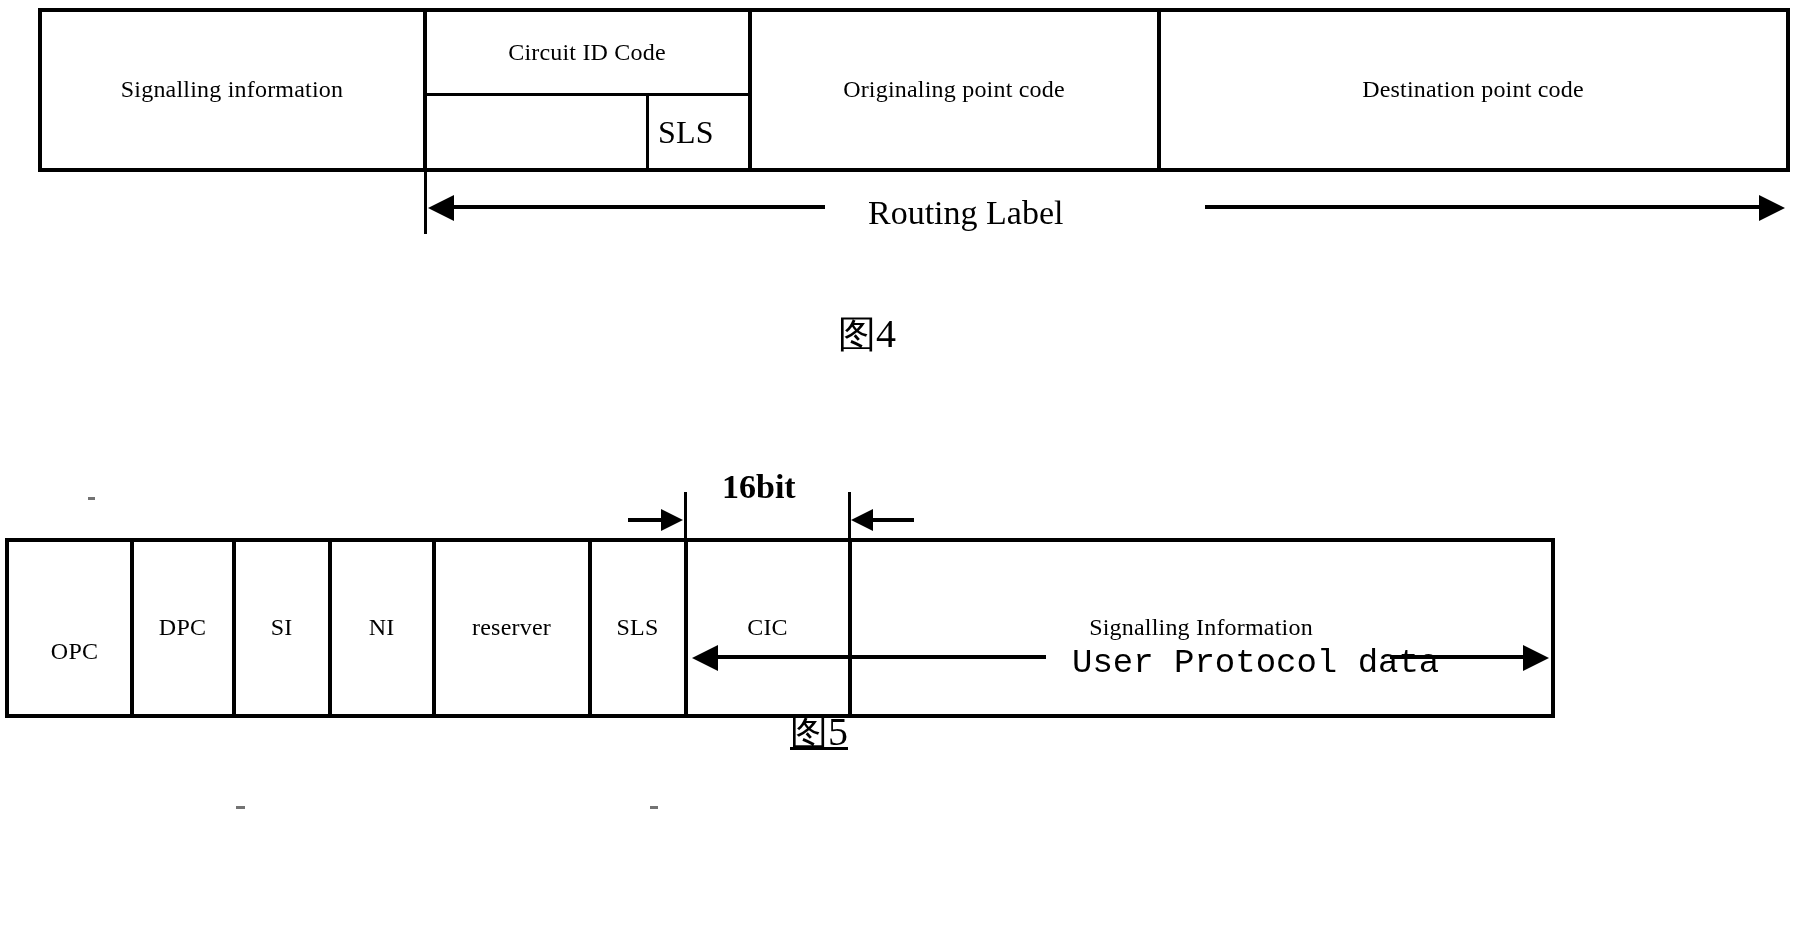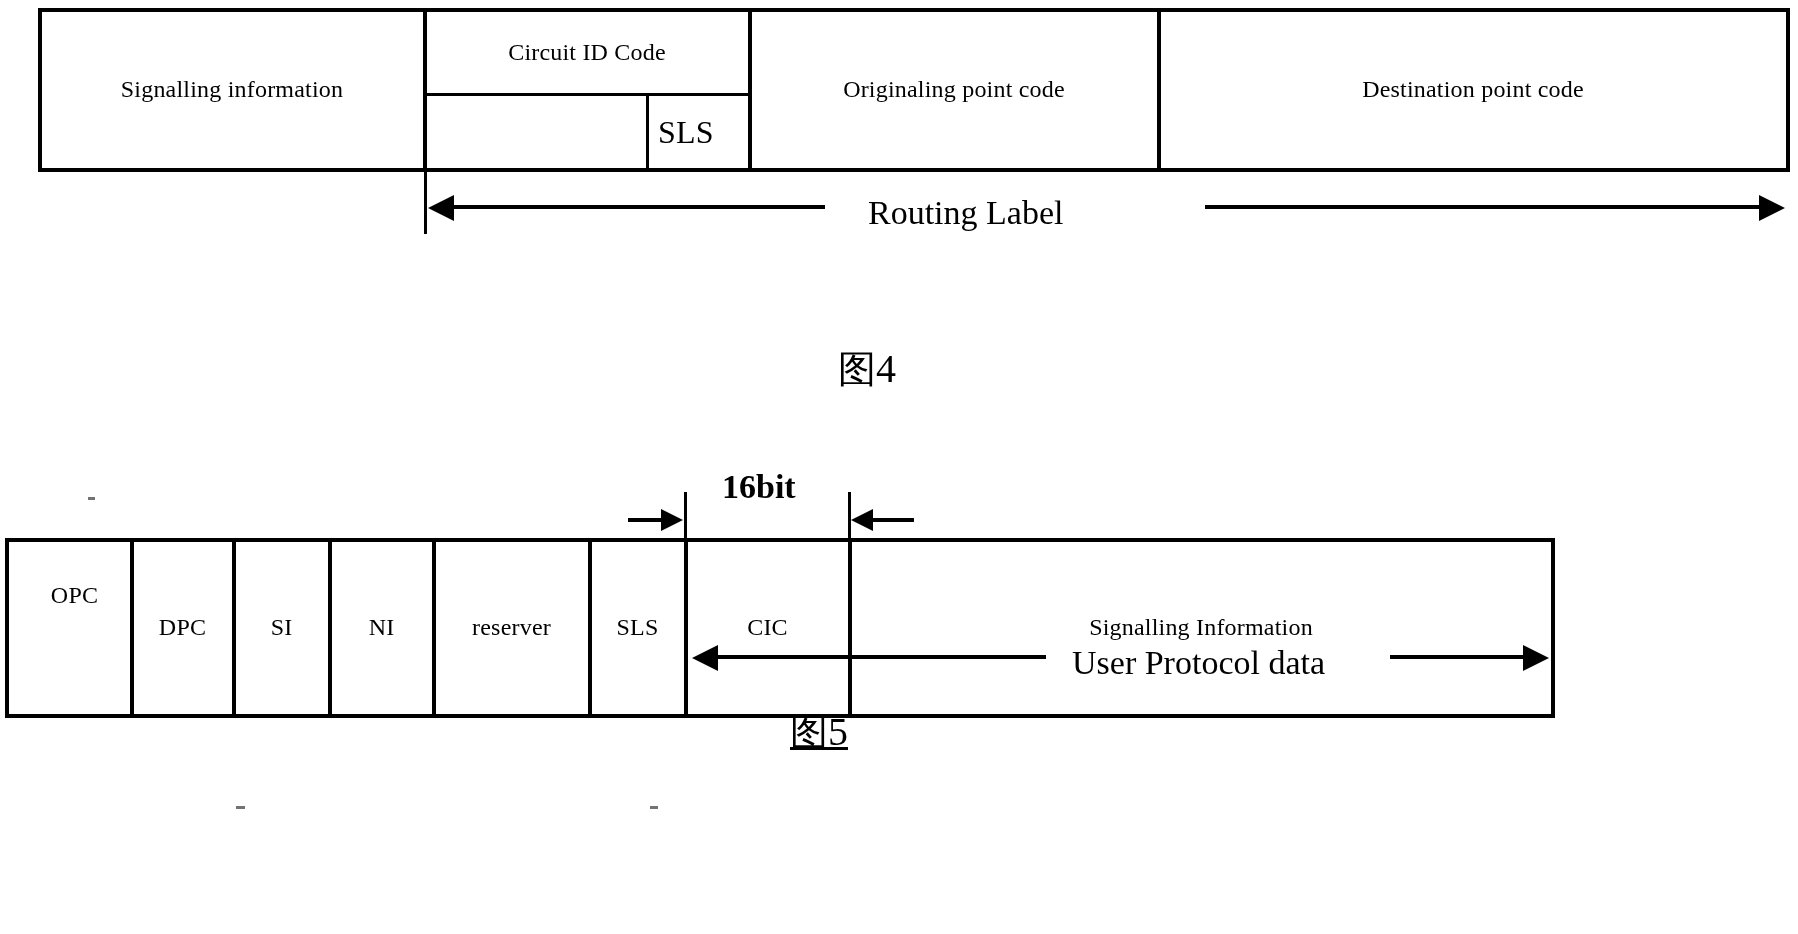--- a/index.html
+++ b/index.html
@@ -138,21 +138,21 @@
     <div class="thin-v" style="left:424px; top:172px; height:62px;"></div>
 
     <div class="arrow-left" style="left:428px; top:195px;"></div>
     <div class="hline" style="left:452px; top:205px; width:373px; height:4px;"></div>
 
     <div class="label" style="left:844px; top:196px;margin-left:24px;">Routing Label</div>
 
     <div class="hline" style="left:1205px; top:205px; width:556px; height:4px;"></div>
     <div class="arrow-right" style="left:1759px; top:195px;"></div>
 
-    <div class="caption" style="left:838px; top:349px;">
+    <div class="caption" style="left:838px; top:314px;">
       <span>图</span><span class="num">4</span>
     </div>
   </div>
 
   <div>
 
     <div class="label" style="left:722px; top:470px;font-weight:bold;">16bit</div>
 
     <div class="thin-v" style="left:684px; top:492px; height:222px;"></div>
     <div class="thin-v" style="left:848px; top:492px; height:148px;"></div>
@@ -169,33 +169,33 @@
     <div class="vline" style="left:1551px;top:538px;height:180px;"></div>
 
     <div class="vline" style="left:130px; top:538px; height:180px;"></div>
     <div class="vline" style="left:232px; top:538px; height:180px;"></div>
     <div class="vline" style="left:328px; top:538px; height:180px;"></div>
     <div class="vline" style="left:432px; top:538px; height:180px;"></div>
     <div class="vline" style="left:588px; top:538px; height:180px;"></div>
     <div class="vline" style="left:684px; top:538px; height:180px;"></div>
     <div class="vline" style="left:848px; top:538px; height:180px;"></div>
 
-    <div class="cell" style="left:9px;   top:508px; width:131px; height:174px;">OPC</div>
+    <div class="cell" style="left:9px;   top:564px; width:131px; height:174px;">OPC</div>
     <div class="cell" style="left:134px; top:540px; width:97px;  height:174px;">DPC</div>
     <div class="cell" style="left:236px; top:540px; width:91px;  height:174px;">SI</div>
     <div class="cell" style="left:332px; top:540px; width:99px;  height:174px;">NI</div>
     <div class="cell" style="left:436px; top:540px; width:151px; height:174px;">reserver</div>
     <div class="cell" style="left:592px; top:540px; width:91px;  height:174px;">SLS</div>
     <div class="cell" style="left:688px; top:540px; width:159px; height:174px;">CIC</div>
     <div class="cell" style="left:852px; top:540px; width:698px; height:174px;">Signalling Information</div>
 
     <div class="arrow-left" style="left:692px; top:645px;"></div>
     <div class="hline" style="left:716px; top:655px; width:330px; height:4px;"></div>
 
-    <div class="label" style="left:1072px; top:646px;">User Protocol data</div>
+    <div class="label" style="left:1072px; top:646px;font-family:Liberation Mono, monospace;">User Protocol data</div>
 
     <div class="hline" style="left:1390px; top:655px; width:135px; height:4px;"></div>
     <div class="arrow-right" style="left:1523px; top:645px;"></div>
 
     <div class="caption" style="left:790px; top:712px;text-decoration:underline;">
       <span>图</span><span class="num">5</span>
     </div>
   </div>
 
   <div class="speck" style="left:88px;  top:497px; width:7px; height:3px;"></div>

